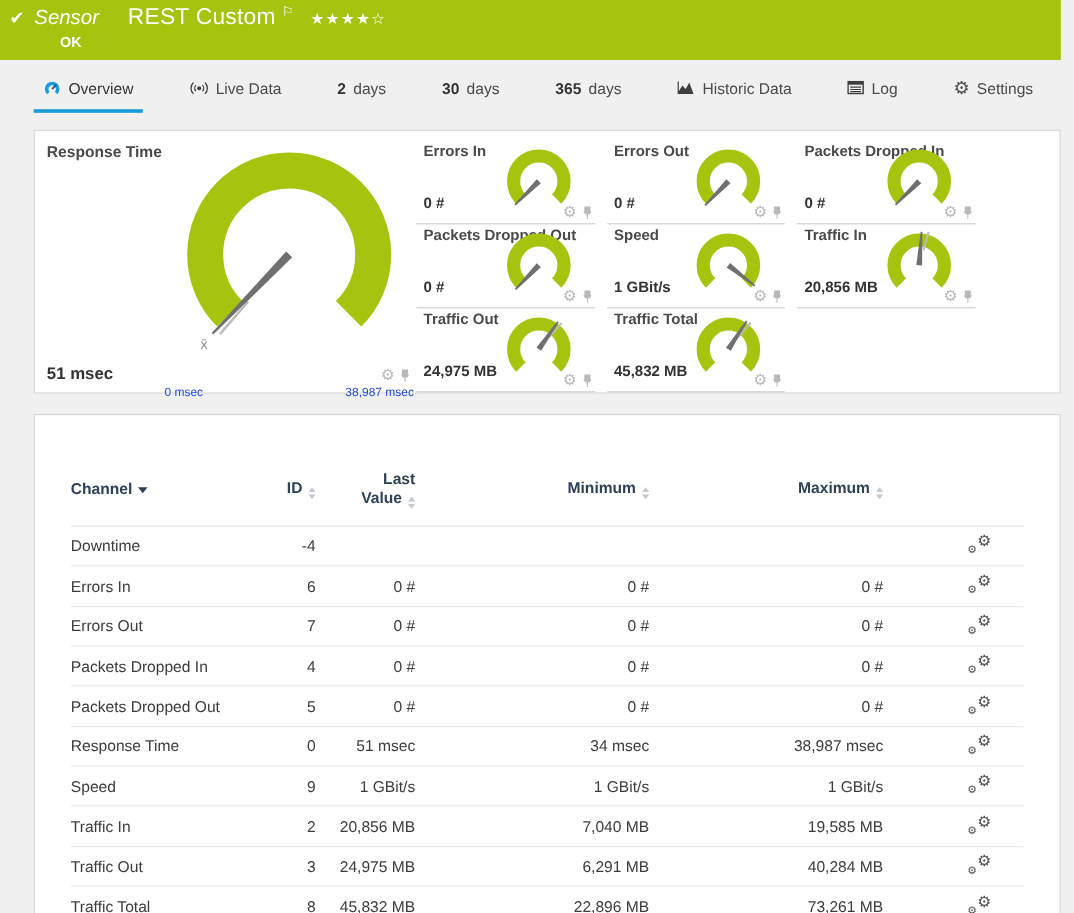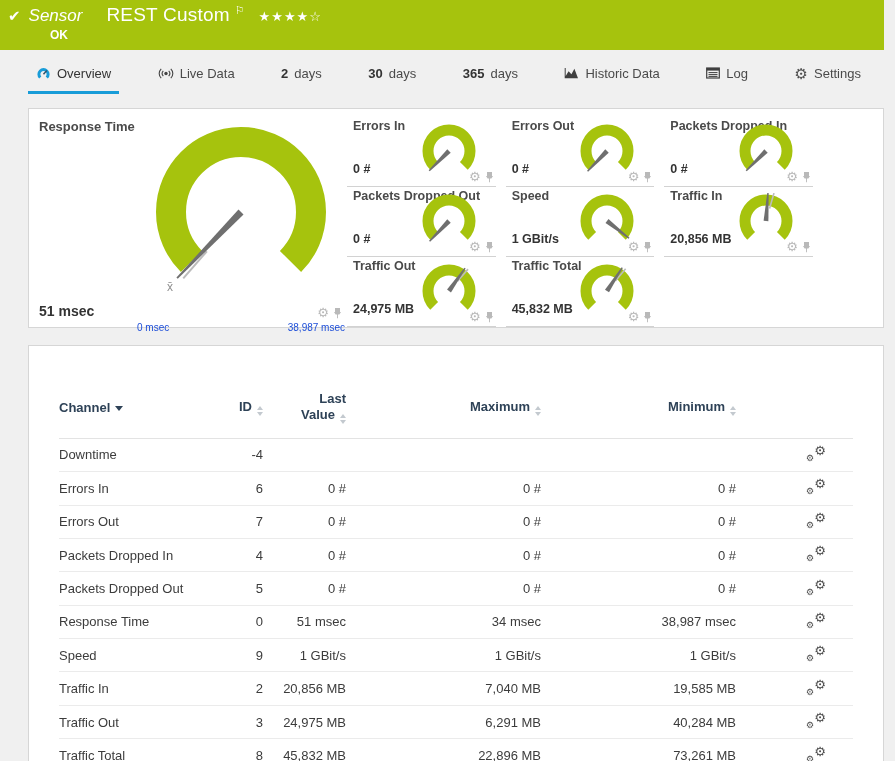--- a/index.html
+++ b/index.html
@@ -304,25 +304,25 @@
             <i class="up"></i>
             <i class="dn"></i>
           </span></div>
       <div class="th right lastval">
         <div><span>Last</span></div>
         <div><span>Value</span><span class="sort">
               <i class="up"></i>
               <i class="dn"></i>
             </span></div>
       </div>
-      <div class="th right"><span>Maximum</span><span class="sort">
+      <div class="th right"><span>Minimum</span><span class="sort">
             <i class="up"></i>
             <i class="dn"></i>
           </span></div>
-      <div class="th right"><span>Minimum</span><span class="sort">
+      <div class="th right"><span>Maximum</span><span class="sort">
             <i class="up"></i>
             <i class="dn"></i>
           </span></div>
       <div class="th"></div>
     </div>
 
     <div class="tgrid trow">
       <div class="td">Downtime</div>
       <div class="td right">-4</div>
       <div class="td right"></div>

